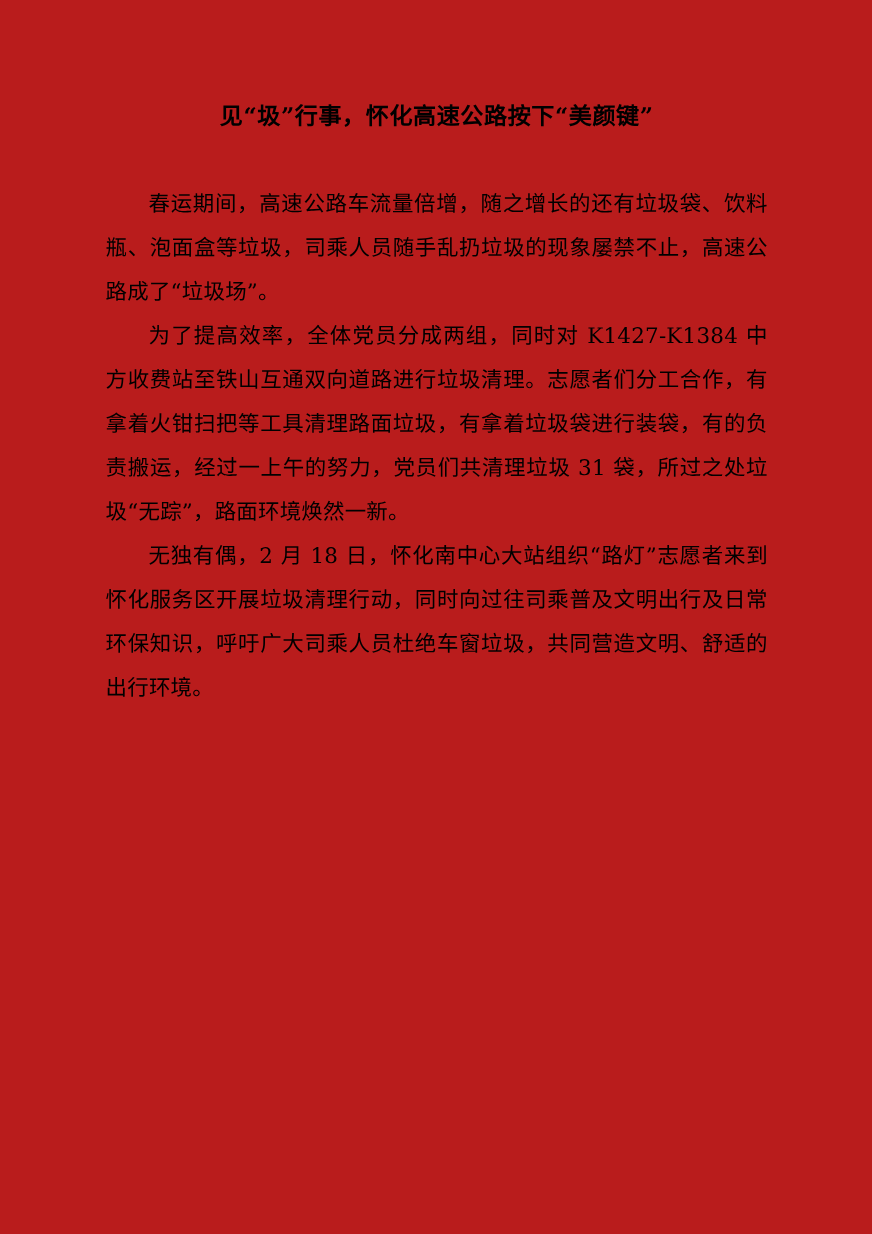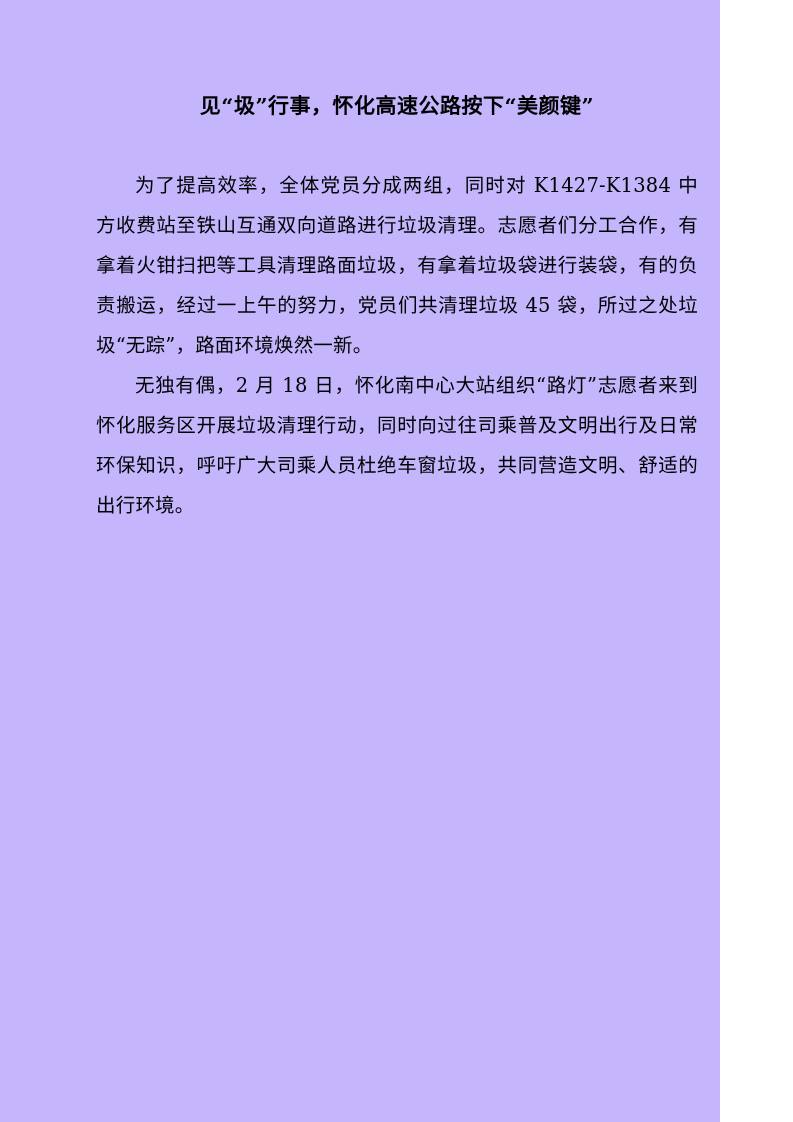--- a/index.html
+++ b/index.html
@@ -12,25 +12,25 @@
     width: 793px;
     height: 1122px;
     position: relative;
     font-family: "DejaVu Serif", "Liberation Serif", serif;
     color: #000000;
     overflow: hidden;
   }
   .page {
     position: absolute;
     top: 0; left: 0;
-    width: 720px;
+    width: 793px;
     height: 1122px;
     box-sizing: border-box;
     padding: 0;
-    background: #c4b5fd;
+    background: #b91c1c;
   }
   .content {
     position: absolute;
     left: 96px;
     top: 86px;
     width: 602px;
   }
   .doc-title {
     font-size: 21px;
     font-weight: bold;
@@ -58,16 +58,17 @@
     margin-bottom: 0;
   }
 </style>
 </head>
 <body>
 
 <div class="page">
   <div class="content">
     <h1 class="doc-title">见“圾”行事，怀化高速公路按下“美颜键”</h1>
     <div class="title-spacer"></div>
-    <p class="para">为了提高效率，全体党员分成两组，同时对 K1427-K1384 中方收费站至铁山互通双向道路进行垃圾清理。志愿者们分工合作，有拿着火钳扫把等工具清理路面垃圾，有拿着垃圾袋进行装袋，有的负责搬运，经过一上午的努力，党员们共清理垃圾 45 袋，所过之处垃圾“无踪”，路面环境焕然一新。</p>
+    <p class="para">春运期间，高速公路车流量倍增，随之增长的还有垃圾袋、饮料瓶、泡面盒等垃圾，司乘人员随手乱扔垃圾的现象屡禁不止，高速公路成了“垃圾场”。</p>
+    <p class="para">为了提高效率，全体党员分成两组，同时对 K1427-K1384 中方收费站至铁山互通双向道路进行垃圾清理。志愿者们分工合作，有拿着火钳扫把等工具清理路面垃圾，有拿着垃圾袋进行装袋，有的负责搬运，经过一上午的努力，党员们共清理垃圾 31 袋，所过之处垃圾“无踪”，路面环境焕然一新。</p>
     <p class="para">无独有偶，2 月 18 日，怀化南中心大站组织“路灯”志愿者来到怀化服务区开展垃圾清理行动，同时向过往司乘普及文明出行及日常环保知识，呼吁广大司乘人员杜绝车窗垃圾，共同营造文明、舒适的出行环境。</p>
   </div>
 </div>
 
 </body></html>

